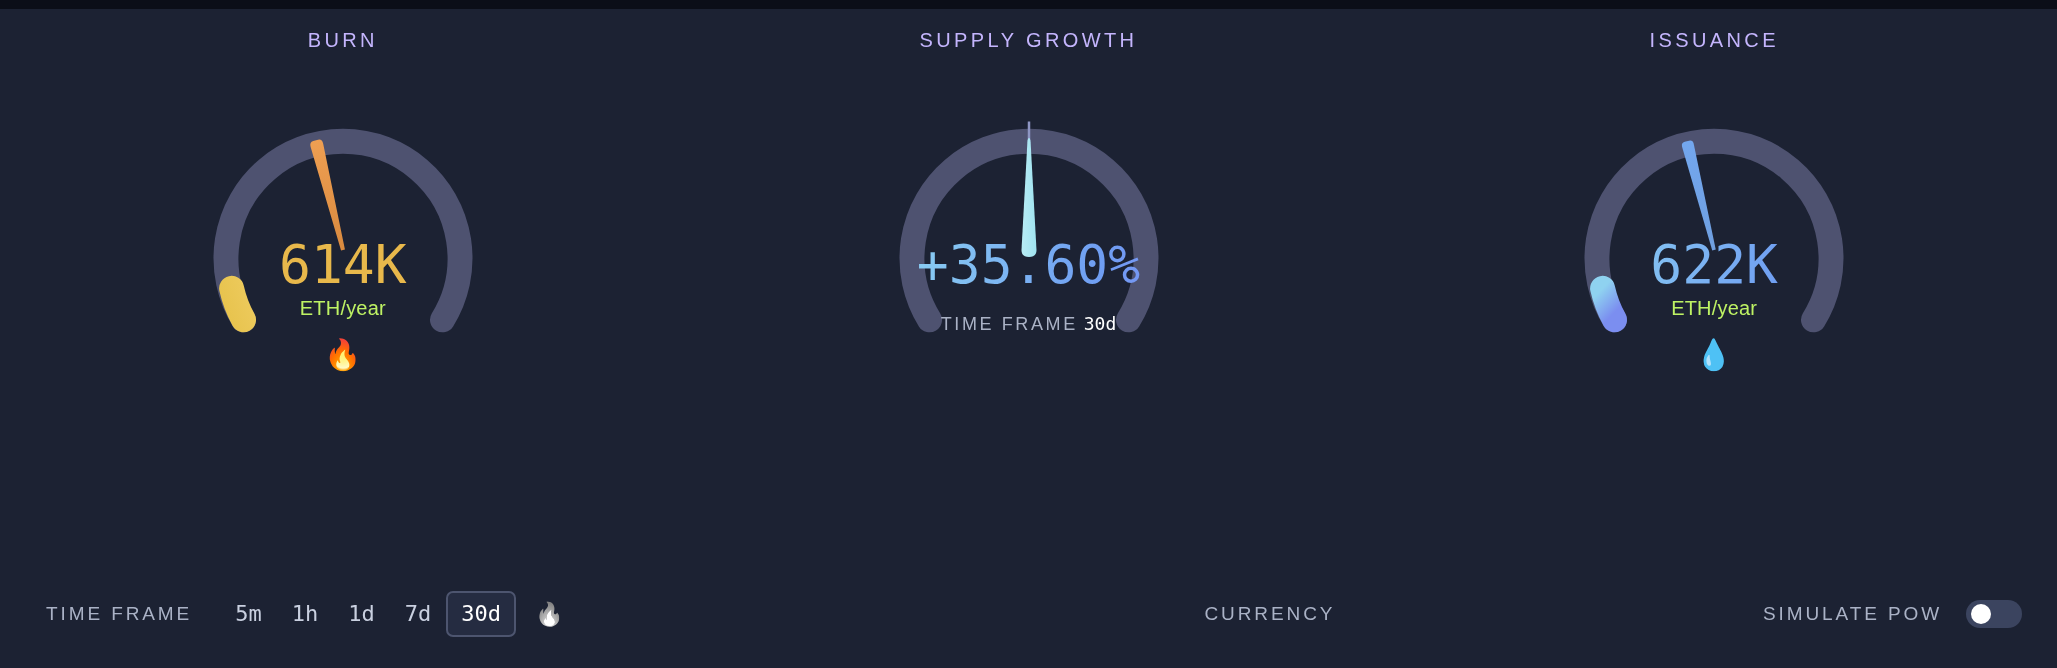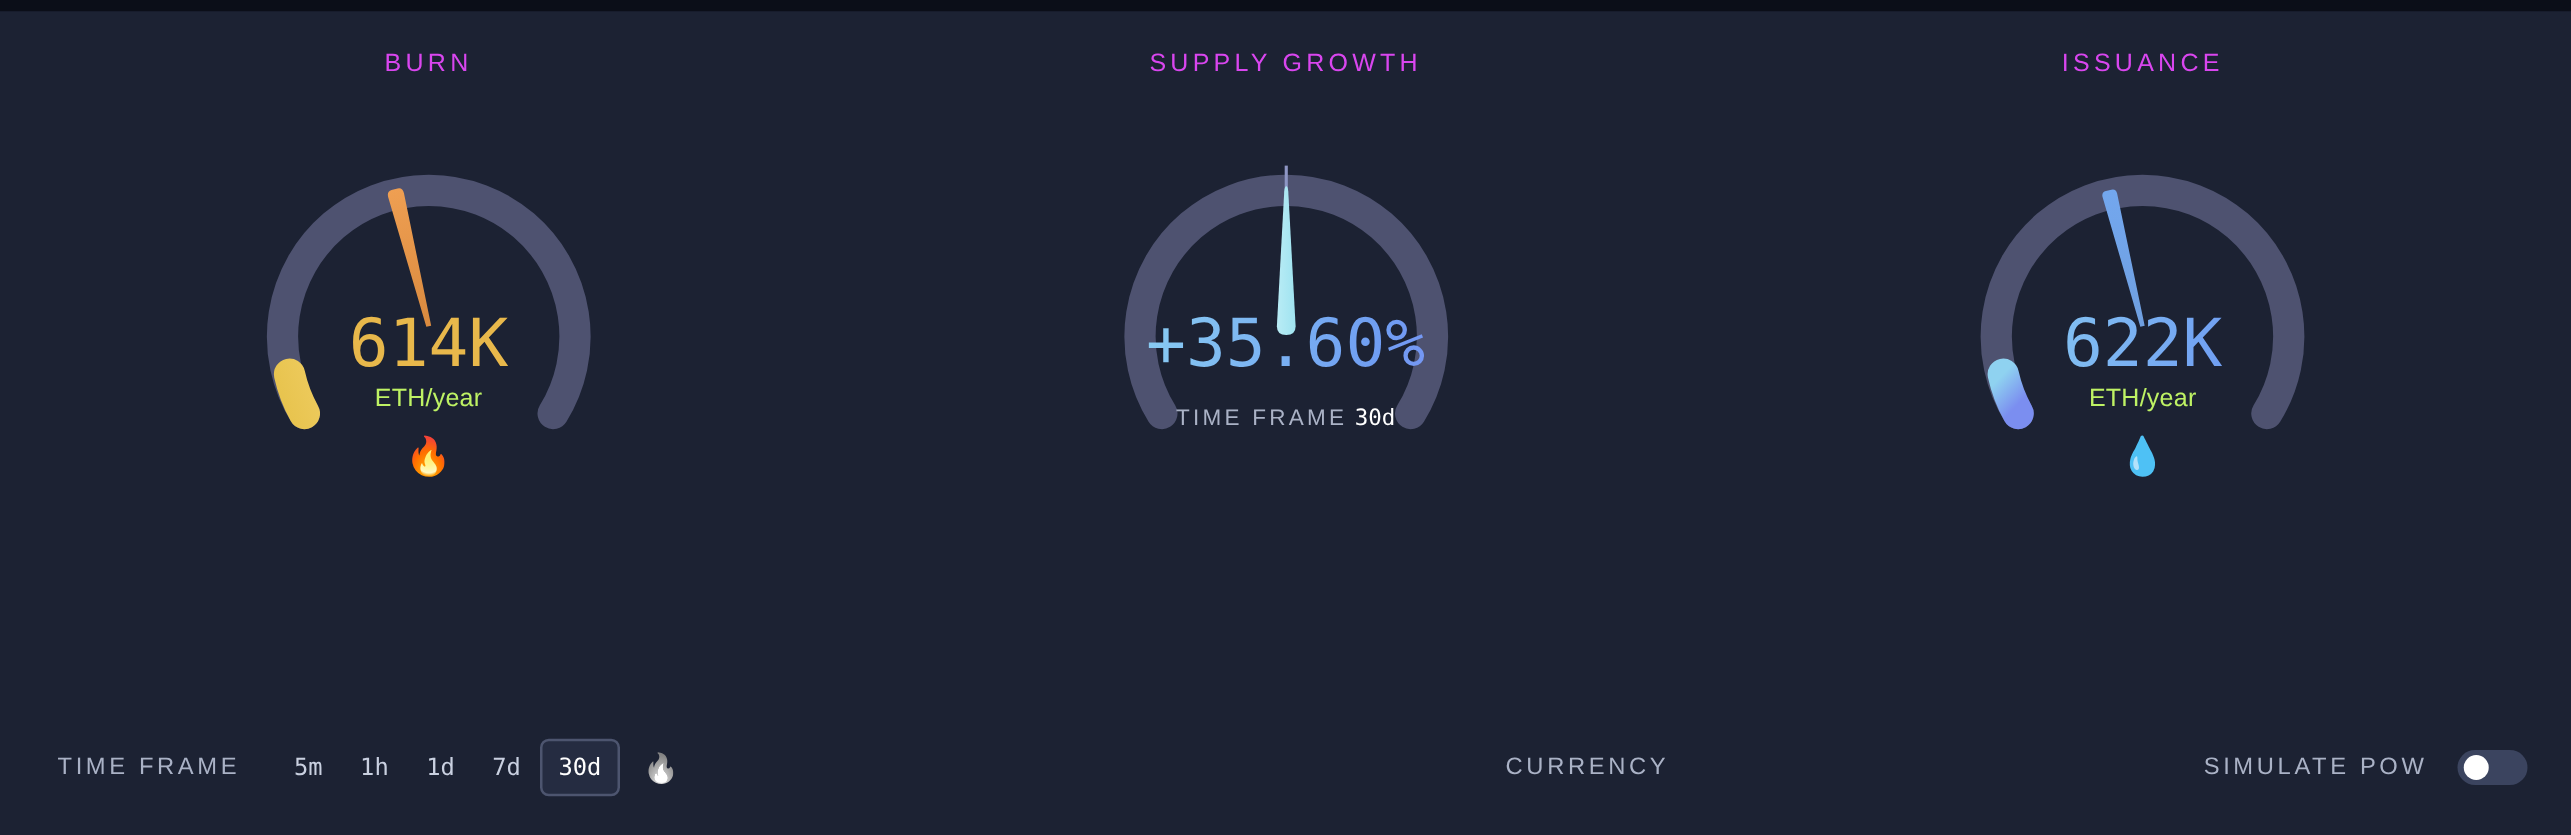--- a/index.html
+++ b/index.html
@@ -25,24 +25,24 @@
     display: flex;
   }
   .panel {
     flex: 1 1 0;
     position: relative;
     display: flex;
     flex-direction: column;
     align-items: center;
   }
   .panel-title {
-    margin-top: 31px;
+    margin-top: 20px;
     font-size: 20px;
     letter-spacing: 3.4px;
-    color: #d946ef;
+    color: #c4b5fd;
     font-family: "Liberation Sans", sans-serif;
     text-transform: uppercase;
     white-space: nowrap;
   }
 
   .gauge-wrap {
     position: relative;
     width: 330px;
     height: 250px;
     margin-top: 33px;
@@ -120,21 +120,21 @@
   .ctl-label {
     font-size: 19px;
     letter-spacing: 2.9px;
     color: #aab2c6;
     text-transform: uppercase;
     white-space: nowrap;
   }
   .seg-list { display: flex; align-items: center; }
   .seg-btn {
     font-family: "DejaVu Sans Mono", "Liberation Mono", monospace;
-    font-size: 19px;
+    font-size: 22px;
     color: #c9d0e0;
     background: transparent;
     border: 2px solid transparent;
     border-radius: 7px;
     padding: 10px 13px;
     cursor: pointer;
     line-height: 22px;
   }
   .seg-btn.active {
     border-color: #4d556f;

